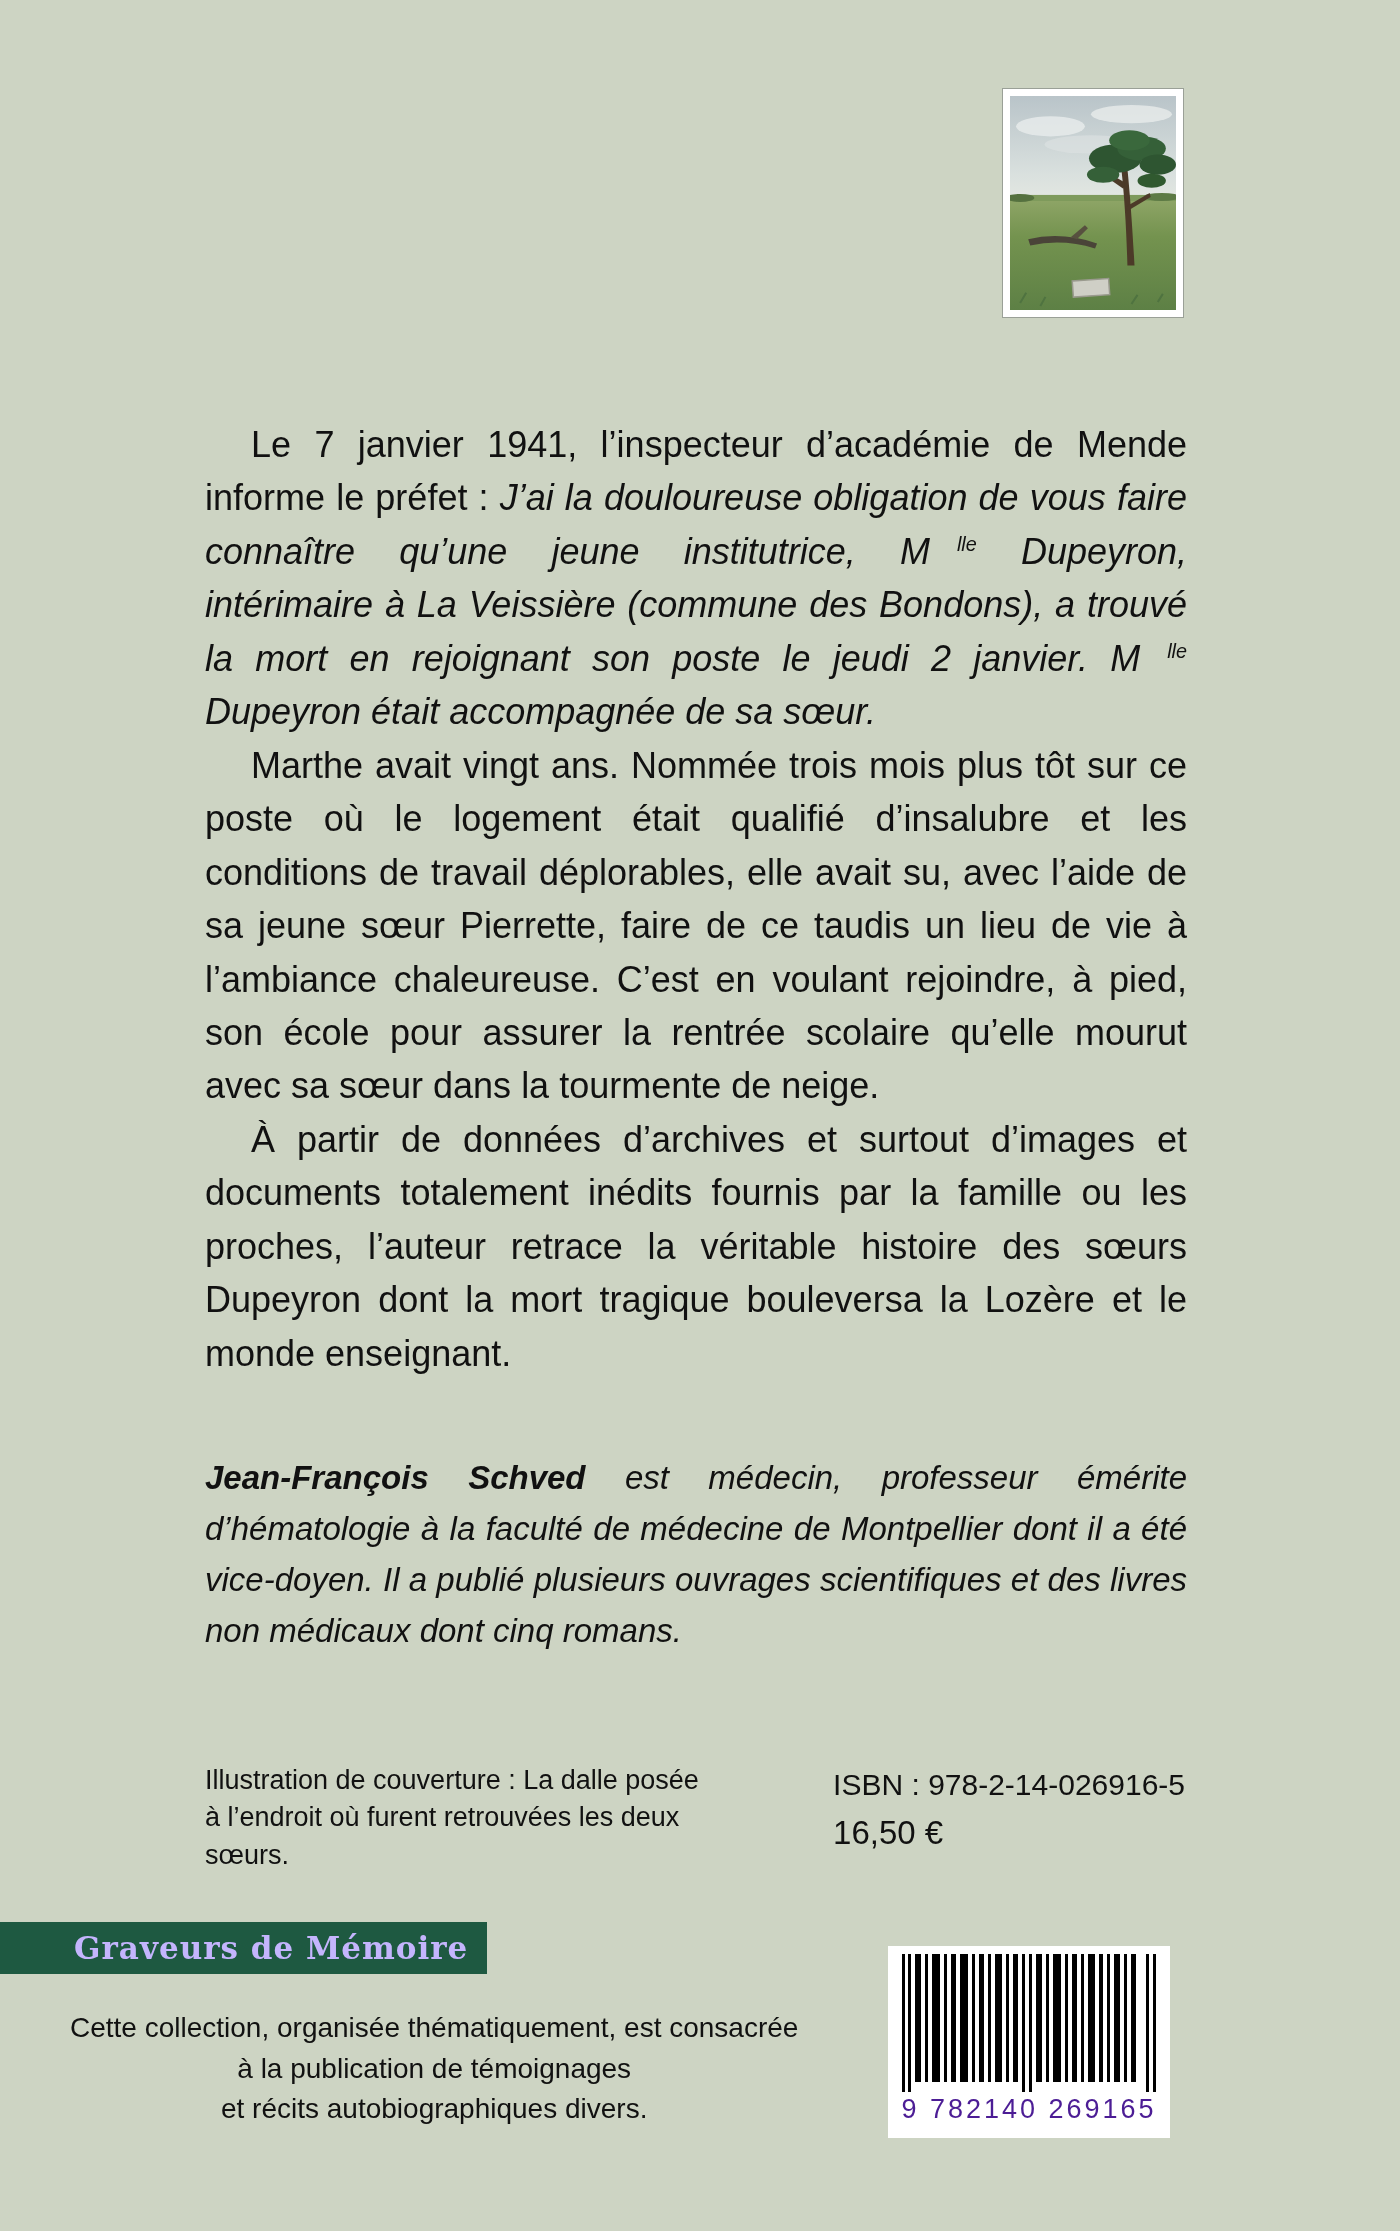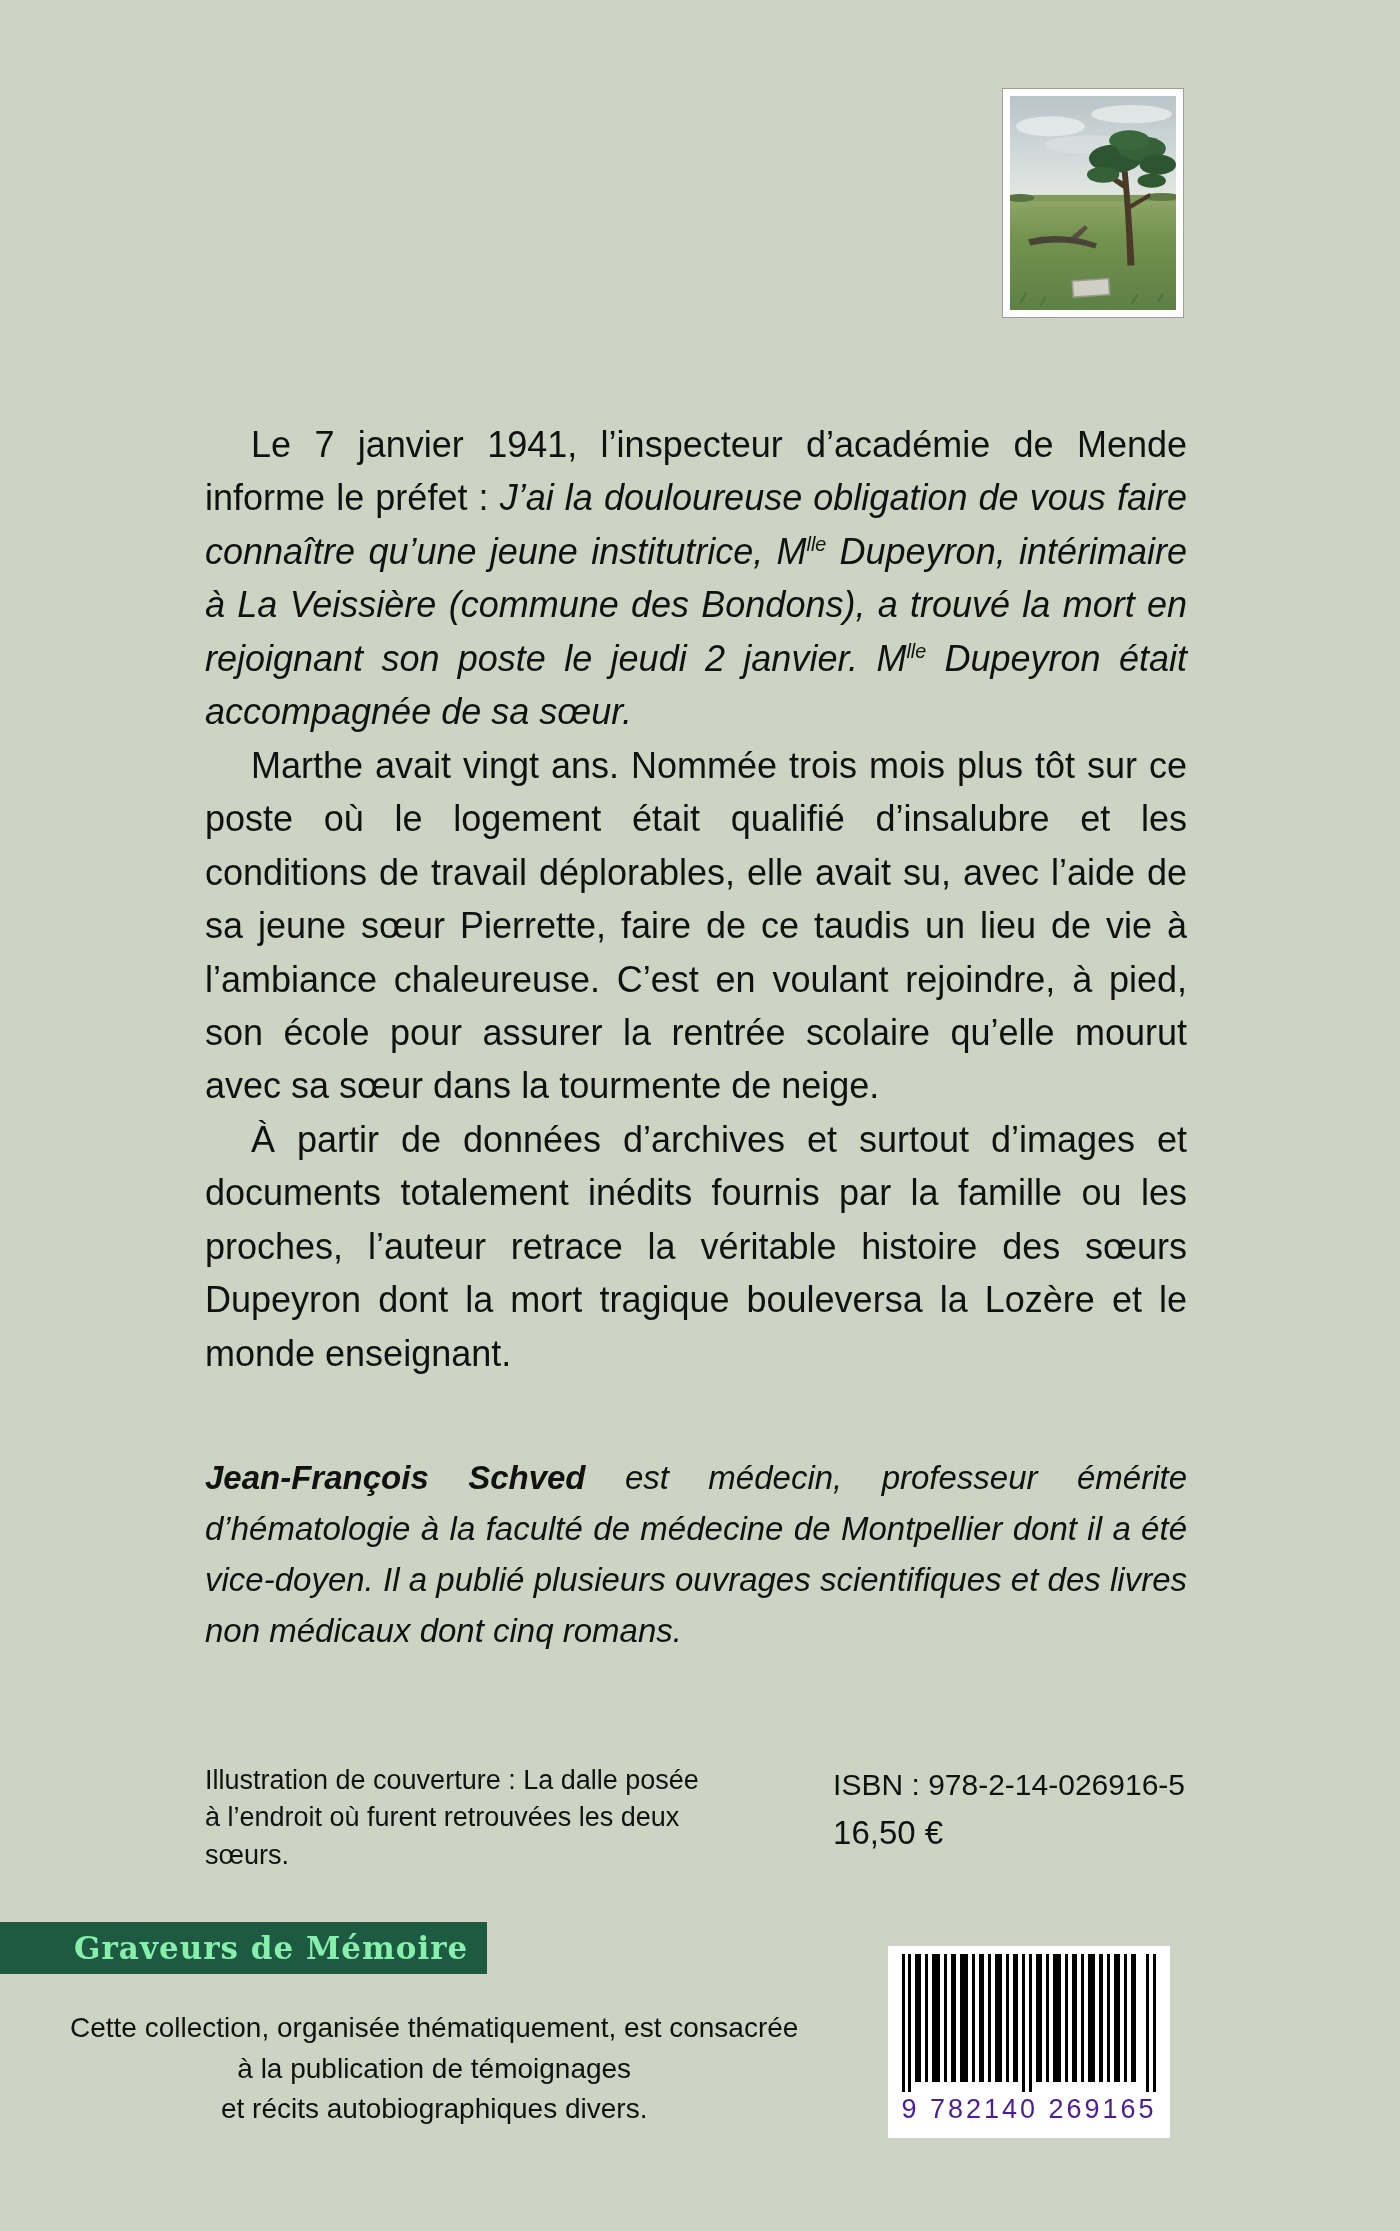--- a/index.html
+++ b/index.html
@@ -60,20 +60,21 @@
     line-height: 1.485;
     text-align: justify;
   }
   .synopsis p {
     margin: 0;
     text-indent: 46px;
   }
   .synopsis sup {
     font-size: 0.55em;
     line-height: 0;
+    padding-left: 27px;
   }
 
   
   .bio {
     position: absolute;
     left: 205px;
     top: 1452px;
     width: 982px;
     font-size: 33px;
     line-height: 1.55;
@@ -110,21 +111,21 @@
     height: 52px;
     background: #1e5941;
     display: flex;
     align-items: center;
   }
   .band-label {
     margin-left: 74px;
     font-family: "DejaVu Serif", "Liberation Serif", serif;
     font-weight: bold;
     font-size: 31px;
-    color: #86efac;
+    color: #c4b5fd;
     letter-spacing: 1px;
   }
 
   .collection-text {
     position: absolute;
     left: 70px;
     top: 2008px;
     font-size: 28px;
     line-height: 1.45;
     text-align: center;

